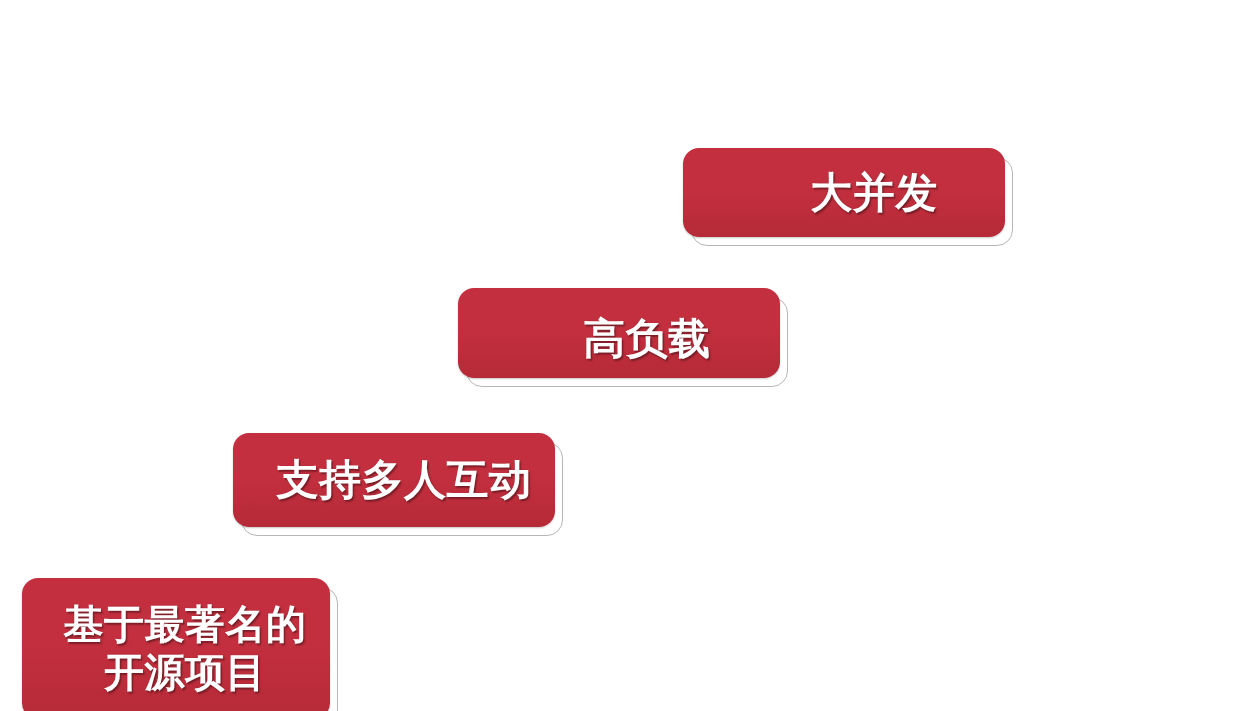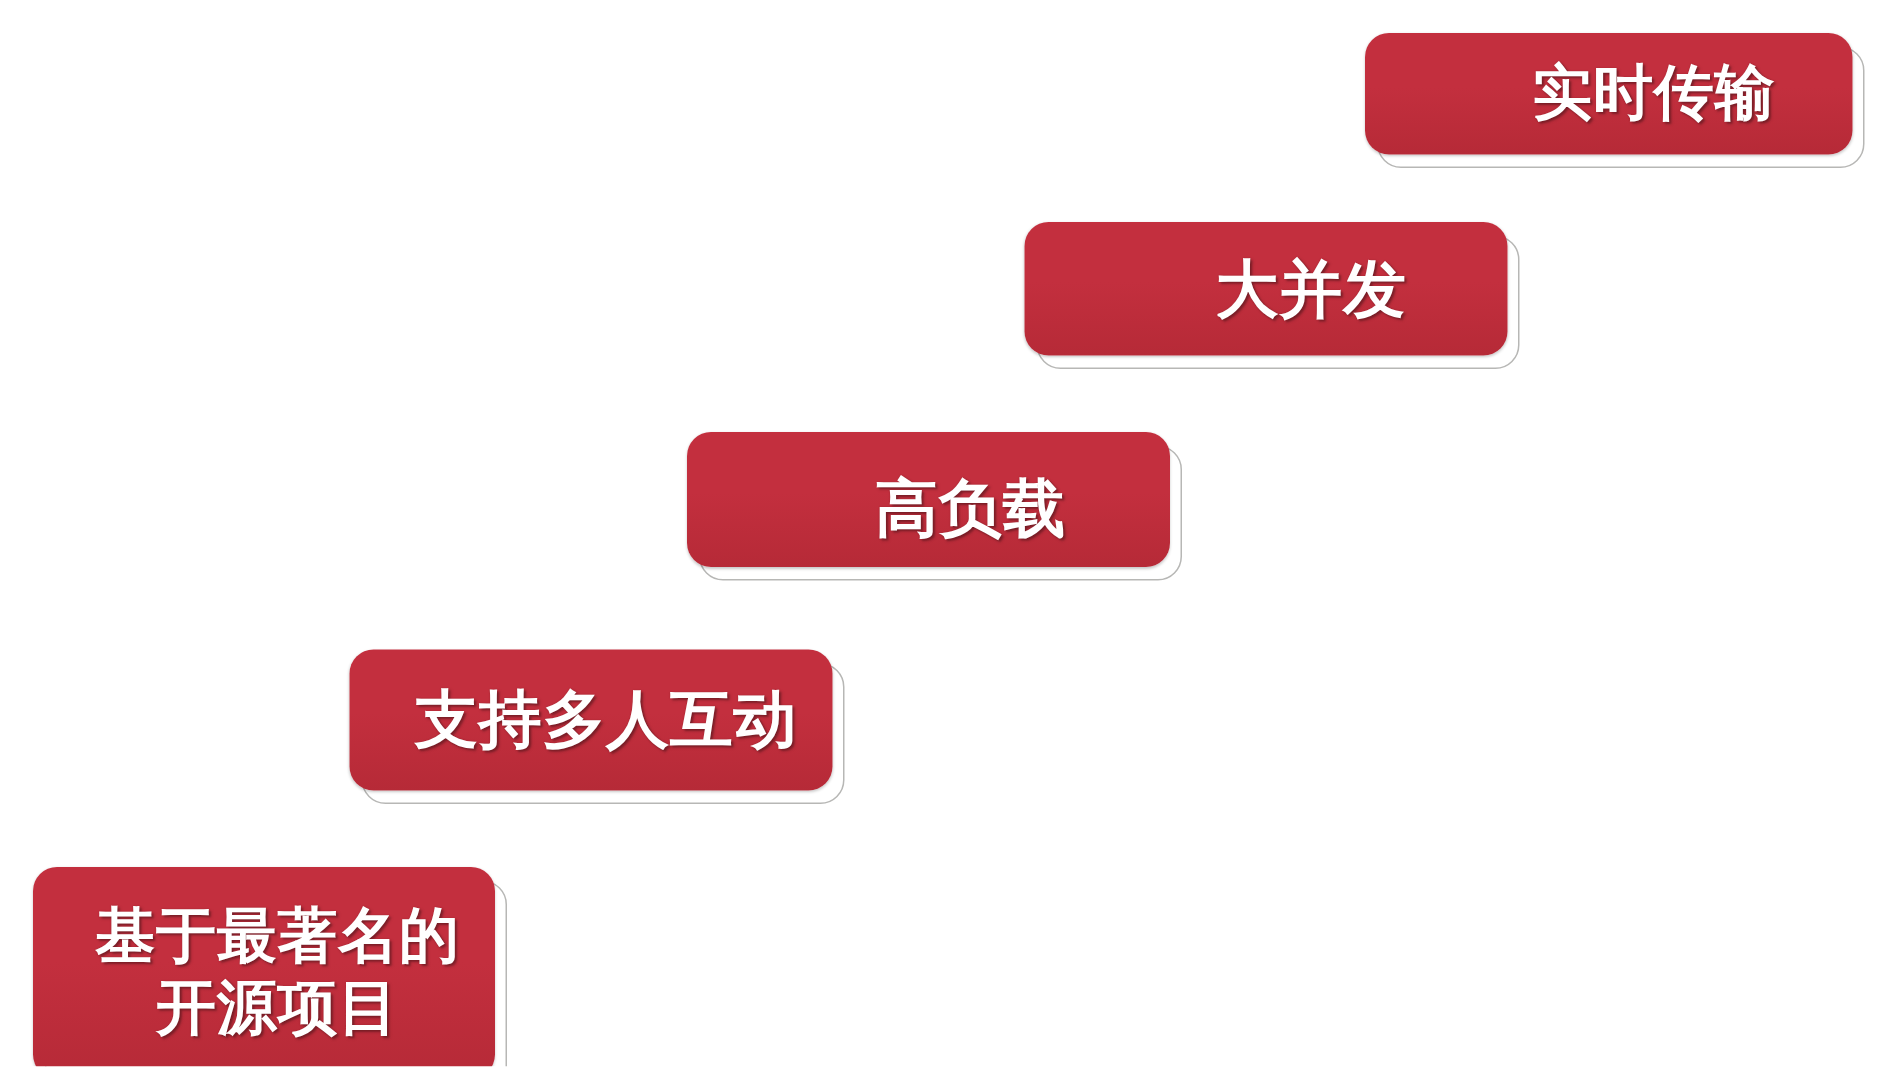--- a/index.html
+++ b/index.html
@@ -83,26 +83,20 @@
   #step-2 .label { font-size: 42px; padding-left: 60px; }
   #step-3 .label { font-size: 42px; padding-left: 56px; margin-top: 12px; }
   #step-4 .label { font-size: 42px; padding-left: 20px; }
   #step-5 .label { font-size: 40px; padding-left: 18px; line-height: 1.18; }
 </style>
 </head>
 <body>
 
 <div id="stage" style="width: 1253px; height: 711px; background: rgb(255, 255, 255);">
 
-  <div class="step" id="step-1">
-    <div class="plate" style="border-color: rgb(183, 183, 181); background: rgb(255, 255, 255);"></div>
-    <div class="face" style="background: linear-gradient(rgb(195, 47, 62) 0%, rgb(195, 47, 62) 45%, rgb(182, 42, 55) 100%);">
-      <span class="label" style="color: rgb(255, 255, 255);">实时传输</span>
-    </div>
-  </div>
 
   <div class="step" id="step-2">
     <div class="plate" style="border-color: rgb(183, 183, 181); background: rgb(255, 255, 255);"></div>
     <div class="face" style="background: linear-gradient(rgb(195, 47, 62) 0%, rgb(195, 47, 62) 45%, rgb(182, 42, 55) 100%);">
       <span class="label" style="color: rgb(255, 255, 255);">大并发</span>
     </div>
   </div>
 
   <div class="step" id="step-3">
     <div class="plate" style="border-color: rgb(183, 183, 181); background: rgb(255, 255, 255);"></div>

